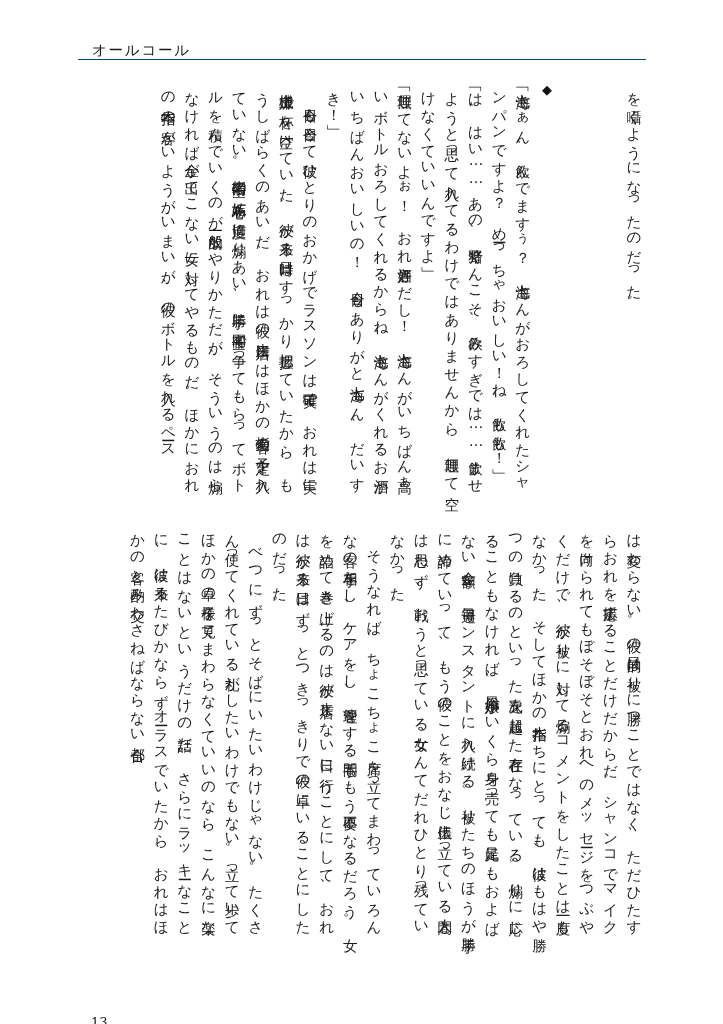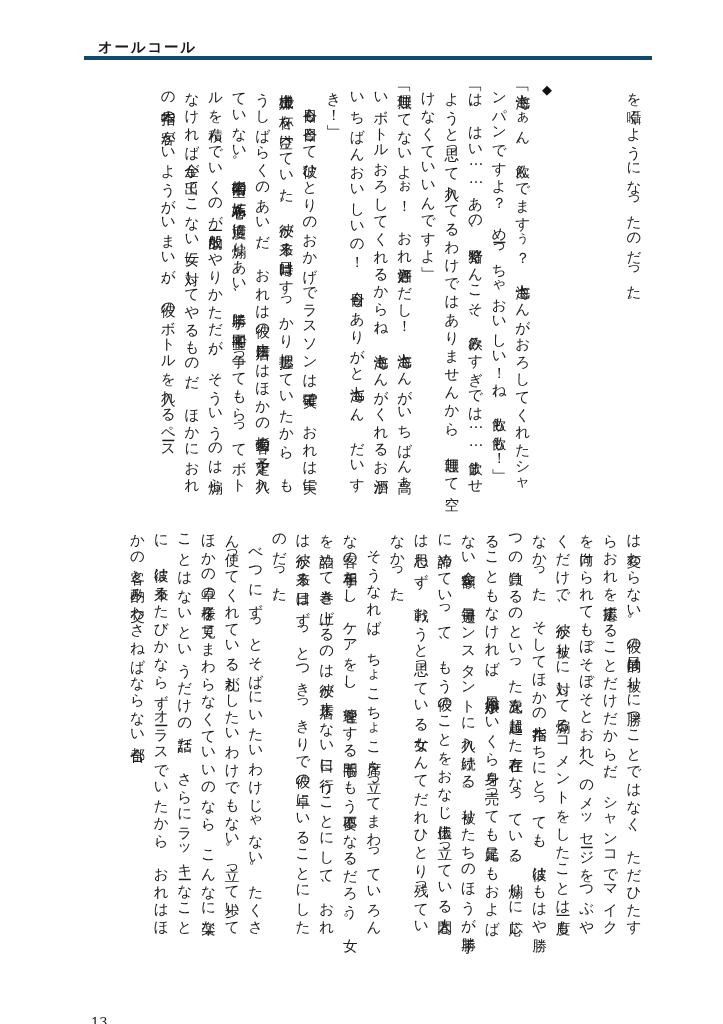--- a/index.html
+++ b/index.html
@@ -16,27 +16,26 @@
     width: 723px;
     height: 1024px;
     background: #ffffff;
     overflow: hidden;
     box-sizing: border-box;
   }
 
   
   #running-head {
     position: absolute;
-    left: 84px;
+    left: 78px;
     top: 36px;
     width: 568px;
     height: 24px;
-    border-bottom: 4px solid #0c4a6e;
+    border-bottom: 1px solid #0c4a6e;
     box-sizing: border-box;
-    font-weight: bold;
   }
   #running-head .head-title {
     position: absolute;
     left: 14px;
     bottom: 2px;
     font-size: 14.5px;
     letter-spacing: 0.12em;
     color: #1a1a1a;
     white-space: nowrap;
     line-height: 1;

